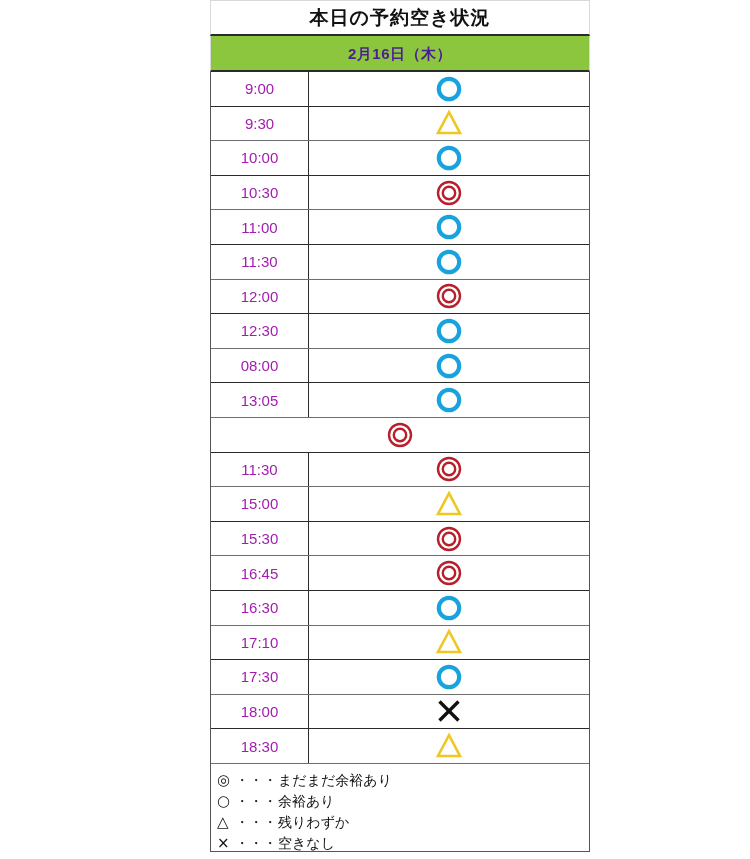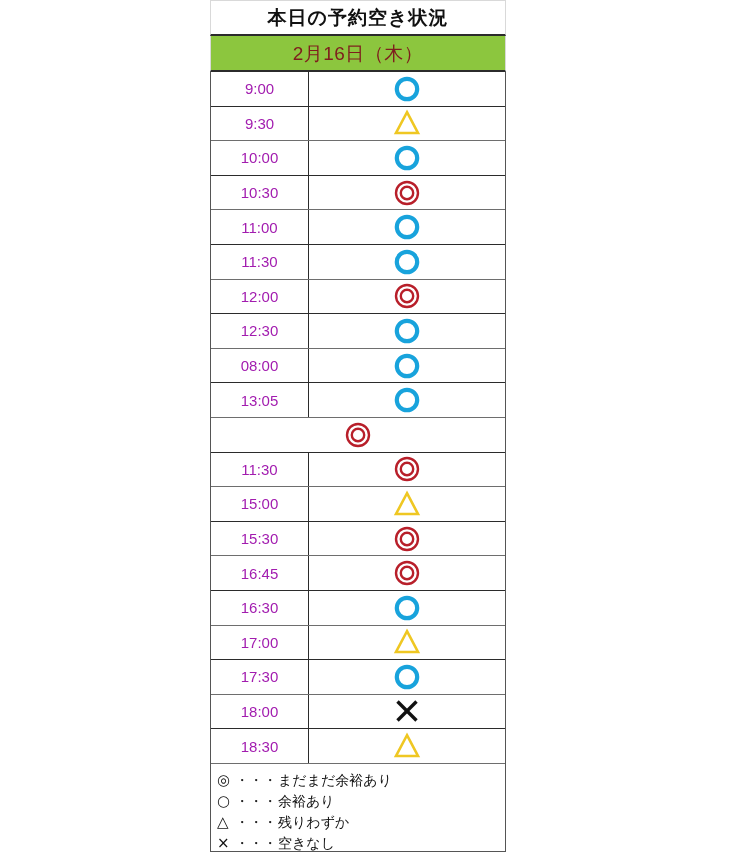--- a/index.html
+++ b/index.html
@@ -12,21 +12,21 @@
     height: 859px;
     font-family: "Liberation Sans", "DejaVu Sans", sans-serif;
     color: #111111;
     overflow: hidden;
   }
 
   .sheet {
     position: absolute;
     left: 210px;
     top: 0px;
-    width: 296px;
+    width: 380px;
   }
 
   
   .title-row {
     height: 36px;
     border: 1px solid #d9d9d9;
     border-bottom: 2px solid #2b2b2b;
     box-sizing: border-box;
     display: flex;
     align-items: center;
@@ -45,25 +45,25 @@
     height: 36px;
     box-sizing: border-box;
     display: flex;
     align-items: center;
     justify-content: center;
     border-left: 1px solid #d9d9d9;
     border-right: 1px solid #d9d9d9;
     border-bottom: 2px solid #2b2b2b;
   }
   .date-text {
-    font-size: 19px;
-    font-weight: normal;
+    font-size: 15px;
+    font-weight: bold;
     letter-spacing: 0.5px;
     line-height: 1;
-    color: #7f1d1d;
+    color: #4c1d95;
   }
 
   
   .slots {
     border-left: 1px solid #555555;
     border-right: 1px solid #555555;
     box-sizing: border-box;
   }
   .slot-row {
     display: flex;
@@ -271,21 +271,21 @@
       </div>
       <div class="slot-row alt-sep">
         <div class="slot-time">16:30</div>
         <div class="slot-mark">
           <svg width="30" height="30" viewBox="0 0 30 30" class="mark">
             <circle cx="15" cy="15" r="10.2" fill="none" stroke="#18A3DC" stroke-width="4.2"></circle>
           </svg>
         </div>
       </div>
       <div class="slot-row">
-        <div class="slot-time">17:00</div>
+        <div class="slot-time">17:10</div>
         <div class="slot-mark">
           <svg width="30" height="30" viewBox="0 0 30 30" class="mark">
             <polygon points="15,4.2 26,25 4,25" fill="none" stroke="#EFC722" stroke-width="2.6" stroke-linejoin="miter"></polygon>
           </svg>
         </div>
       </div>
       <div class="slot-row alt-sep">
         <div class="slot-time">17:30</div>
         <div class="slot-mark">
           <svg width="30" height="30" viewBox="0 0 30 30" class="mark">

